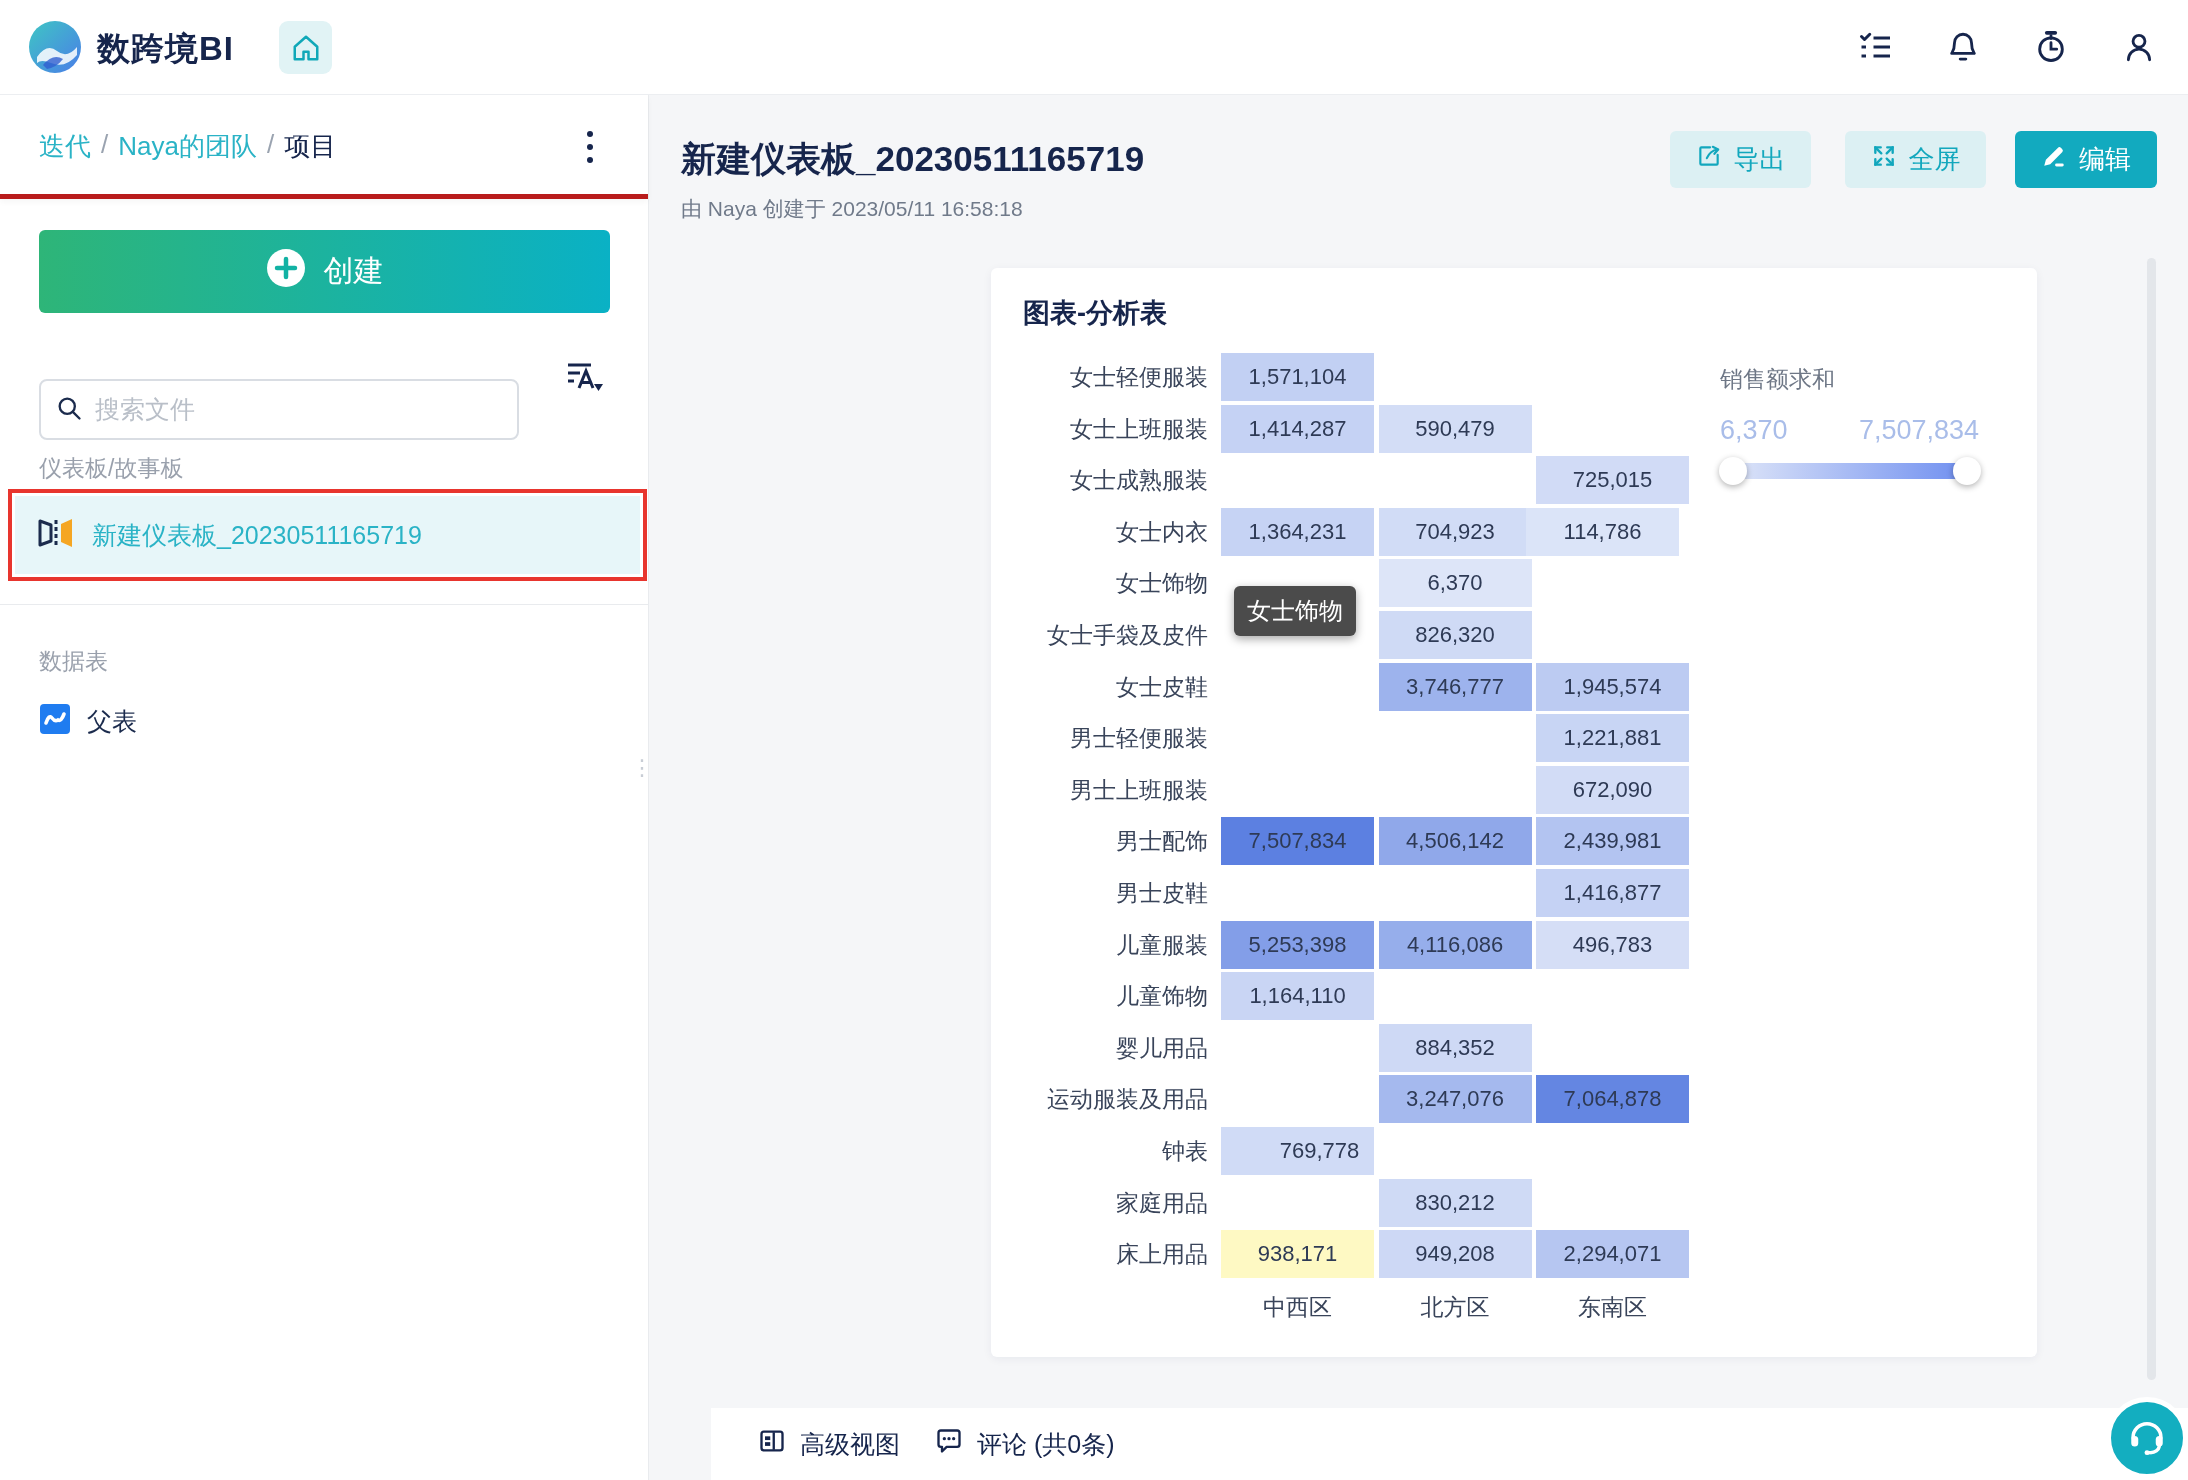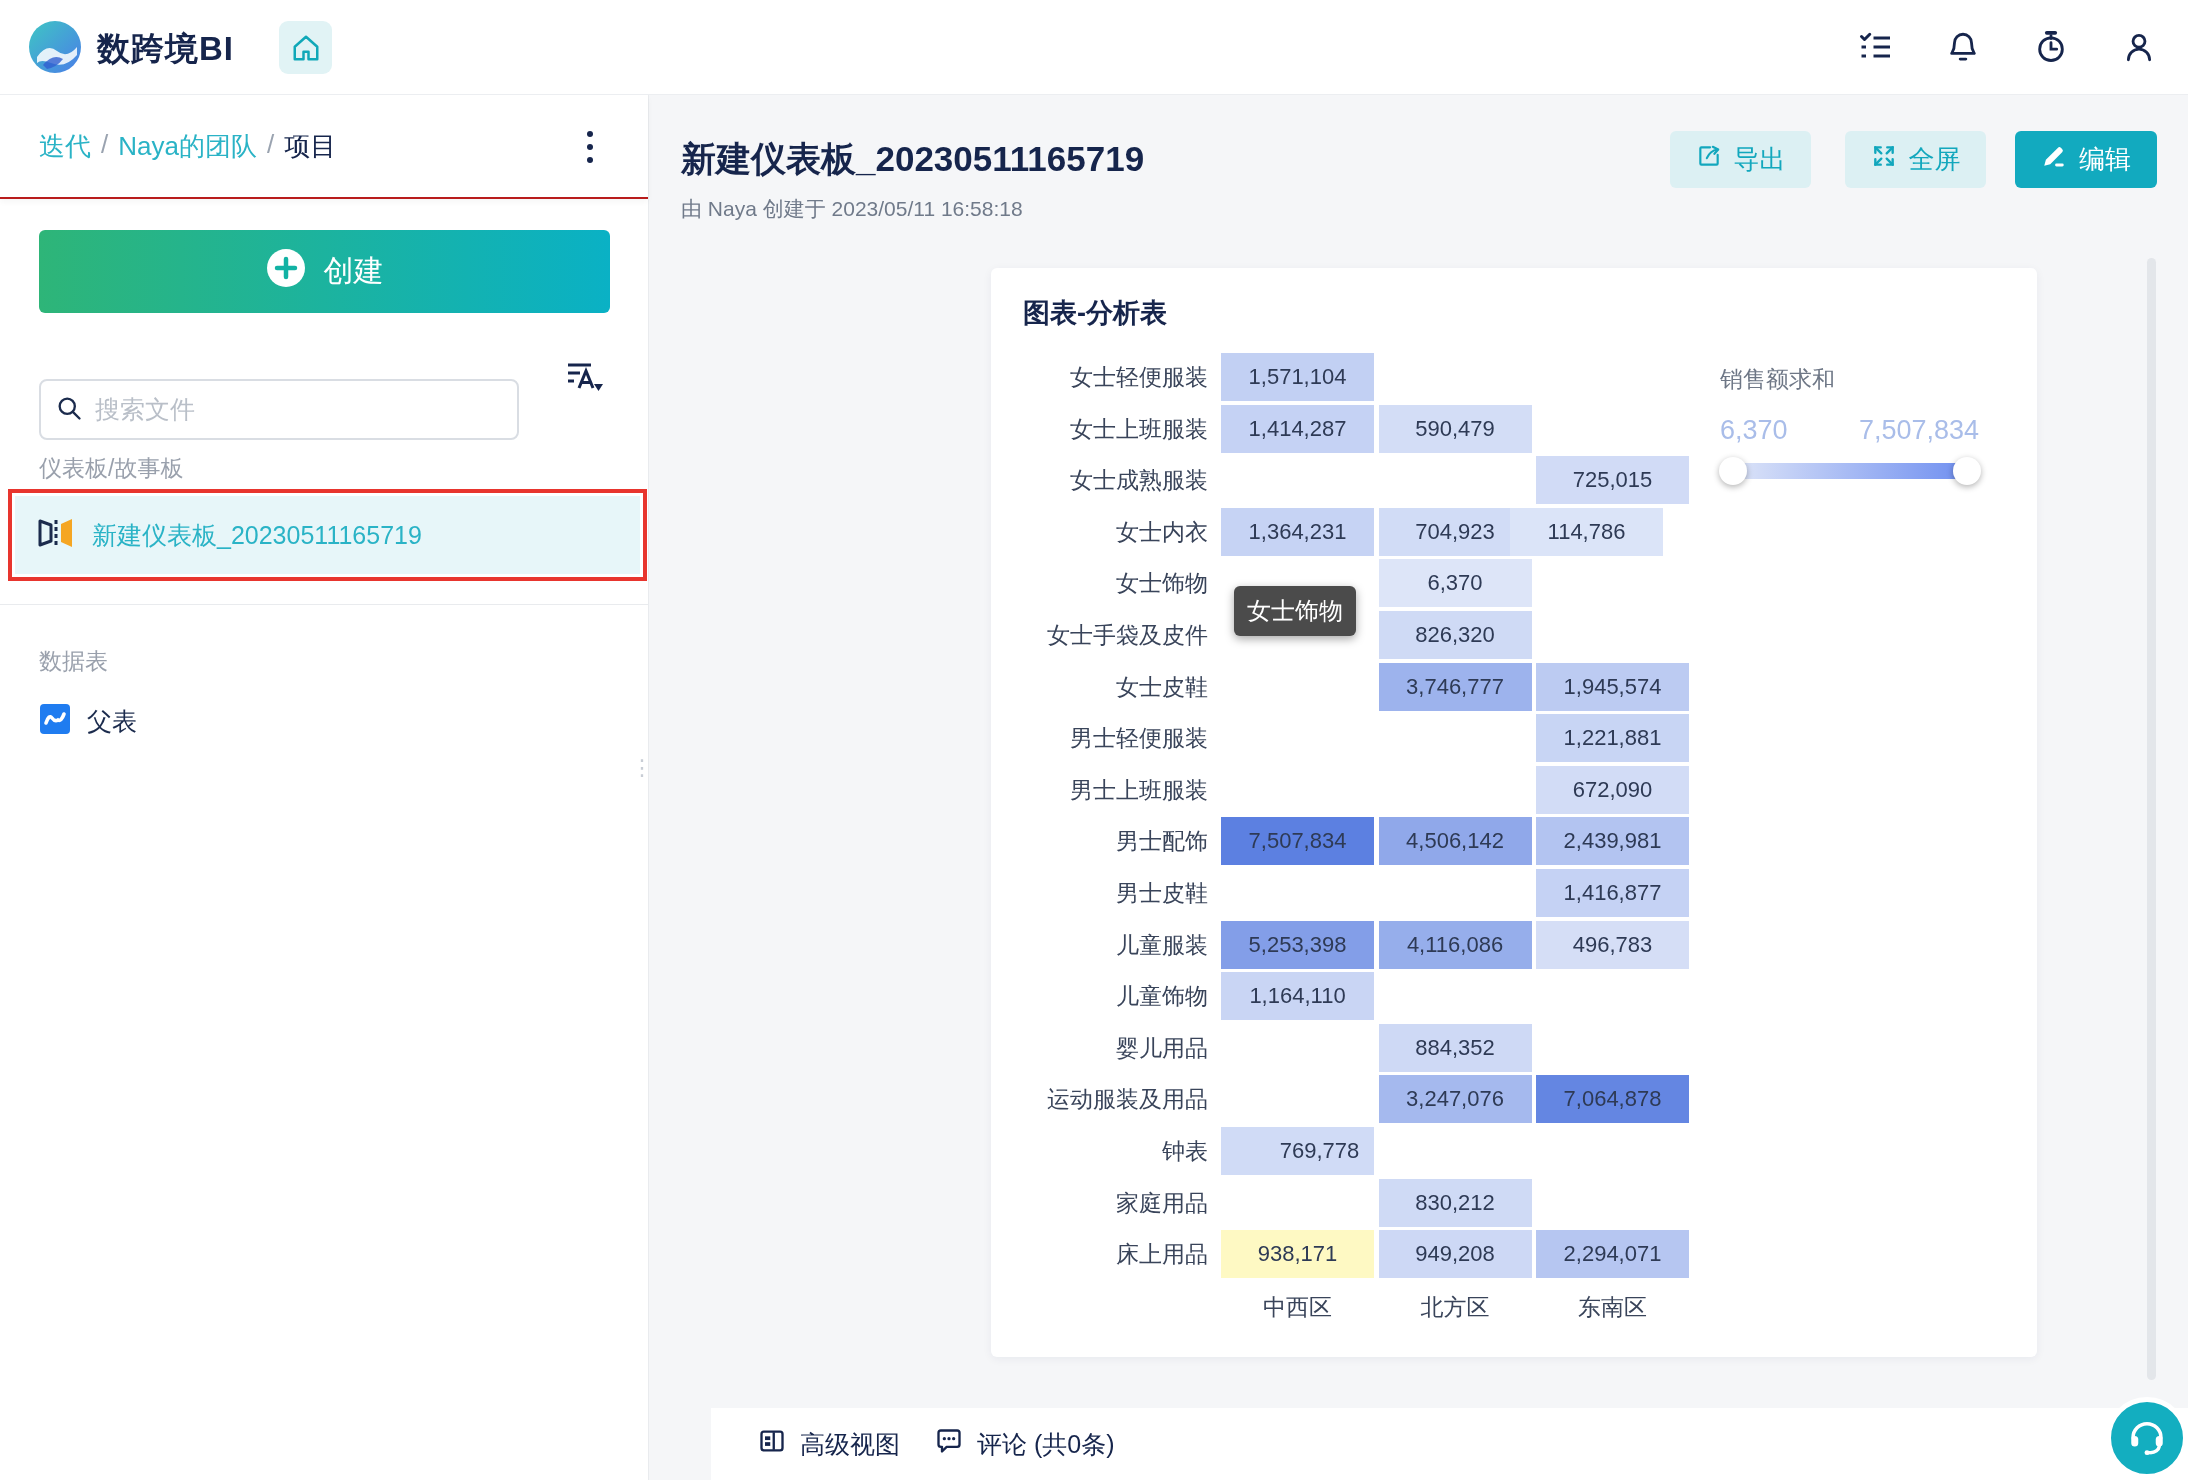--- a/index.html
+++ b/index.html
@@ -10,21 +10,21 @@
   
   #topbar { position:absolute; left:0; top:0; width:2188px; height:95px; background:#fff; border-bottom:1px solid #eceef1; z-index:30; }
   .brand-wrap { position:absolute; left:27px; top:19px; display:flex; align-items:center; gap:14px; }
   .brand-name { font-size:33px; font-weight:bold; color:#16254c; letter-spacing:1px; }
   .home-btn { position:absolute; left:279px; top:21px; width:53px; height:53px; background:#e1f3f5; border-radius:9px; display:flex; align-items:center; justify-content:center; cursor:pointer; }
   .top-icons { position:absolute; right:30px; top:28px; display:flex; gap:50px; align-items:center; }
   .top-icons .ic { width:38px; height:38px; display:flex; align-items:center; justify-content:center; cursor:pointer; }
 
   
   #sidebar { position:absolute; left:0; top:95px; width:649px; height:1385px; background:#fff; border-right:1px solid #e9ebee; z-index:20; }
-  .crumb-bar { position:relative; height:104px; border-bottom:2px solid #b91c1c; box-shadow:0 3px 6px rgba(0,0,0,.04); }
+  .crumb-bar { position:relative; height:104px; border-bottom:5px solid #b91c1c; box-shadow:0 3px 6px rgba(0,0,0,.04); }
   .crumbs { position:absolute; left:39px; top:34px; font-size:26px; display:flex; gap:10px; white-space:nowrap; }
   .crumb-link { color:#2ab3c6; cursor:pointer; }
   .crumb-cur { color:#16254c; }
   .crumb-sep { color:#9aa3b0; }
   .kebab { position:absolute; left:570px; top:30px; width:40px; height:44px; display:flex; align-items:center; justify-content:center; cursor:pointer; }
   .create-btn { position:absolute; left:39px; top:135px; width:571px; height:83px; border:none; border-radius:6px;
     background:linear-gradient(90deg,#2eb578,#0ab1c5); color:#fff; font-size:30px; display:flex; align-items:center; justify-content:center; gap:18px; cursor:pointer; font-family:inherit; }
   .search-box { position:absolute; left:39px; top:252px; width:480px; height:61px; border:2px solid #d9dde3; border-radius:8px; background:#fff; display:flex; align-items:center; padding-left:14px; gap:12px;margin-top:32px; }
   .search-box input { border:none; outline:none; font-size:25px; width:380px; color:#16254c; font-family:inherit; background:transparent; }
   .search-box input::placeholder { color:#b9bfc8; }
@@ -264,21 +264,21 @@
         <div class="hm-label" style="top: 85px;">女士轻便服装</div>
         <div class="hm-cell" style="top: 85px; left: 230px; background: rgb(194, 208, 243);">1,571,104</div>
         <div class="hm-label" style="top: 136.6px;">女士上班服装</div>
         <div class="hm-cell" style="top: 136.6px; left: 230px; background: rgb(197, 210, 244);">1,414,287</div>
         <div class="hm-cell" style="top: 136.6px; left: 387.5px; background: rgb(211, 221, 246);">590,479</div>
         <div class="hm-label" style="top: 188.2px;">女士成熟服装</div>
         <div class="hm-cell" style="top: 188.2px; left: 545px; background: rgb(209, 219, 246);">725,015</div>
         <div class="hm-label" style="top: 239.8px;">女士内衣</div>
         <div class="hm-cell" style="top: 239.8px; left: 230px; background: rgb(198, 211, 244);">1,364,231</div>
         <div class="hm-cell" style="top: 239.8px; left: 387.5px; background: rgb(209, 220, 246);">704,923</div>
-        <div class="hm-cell" style="top: 239.8px; left: 519px; background: rgb(219, 228, 248);">114,786</div>
+        <div class="hm-cell" style="top: 239.8px; left: 535px; background: rgb(219, 228, 248);">114,786</div>
         <div class="hm-label" style="top: 291.4px;">女士饰物</div>
         <div class="hm-cell" style="top: 291.4px; left: 387.5px; background: rgb(221, 229, 248);">6,370</div>
         <div class="hm-label" style="top: 343px;">女士手袋及皮件</div>
         <div class="hm-cell" style="top: 343px; left: 387.5px; background: rgb(207, 218, 245);">826,320</div>
         <div class="hm-label" style="top: 394.6px;">女士皮鞋</div>
         <div class="hm-cell" style="top: 394.6px; left: 387.5px; background: rgb(157, 179, 237);">3,746,777</div>
         <div class="hm-cell" style="top: 394.6px; left: 545px; background: rgb(188, 203, 242);">1,945,574</div>
         <div class="hm-label" style="top: 446.2px;">男士轻便服装</div>
         <div class="hm-cell" style="top: 446.2px; left: 545px; background: rgb(200, 213, 244);">1,221,881</div>
         <div class="hm-label" style="top: 497.8px;">男士上班服装</div>

